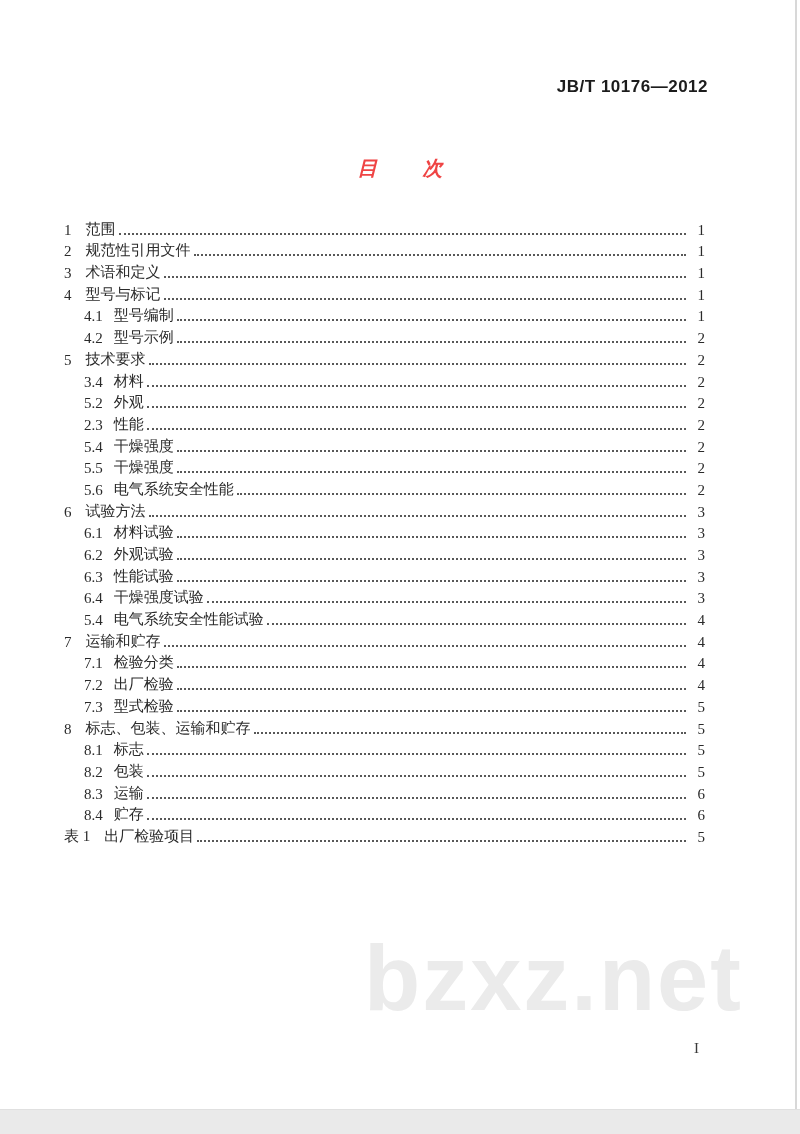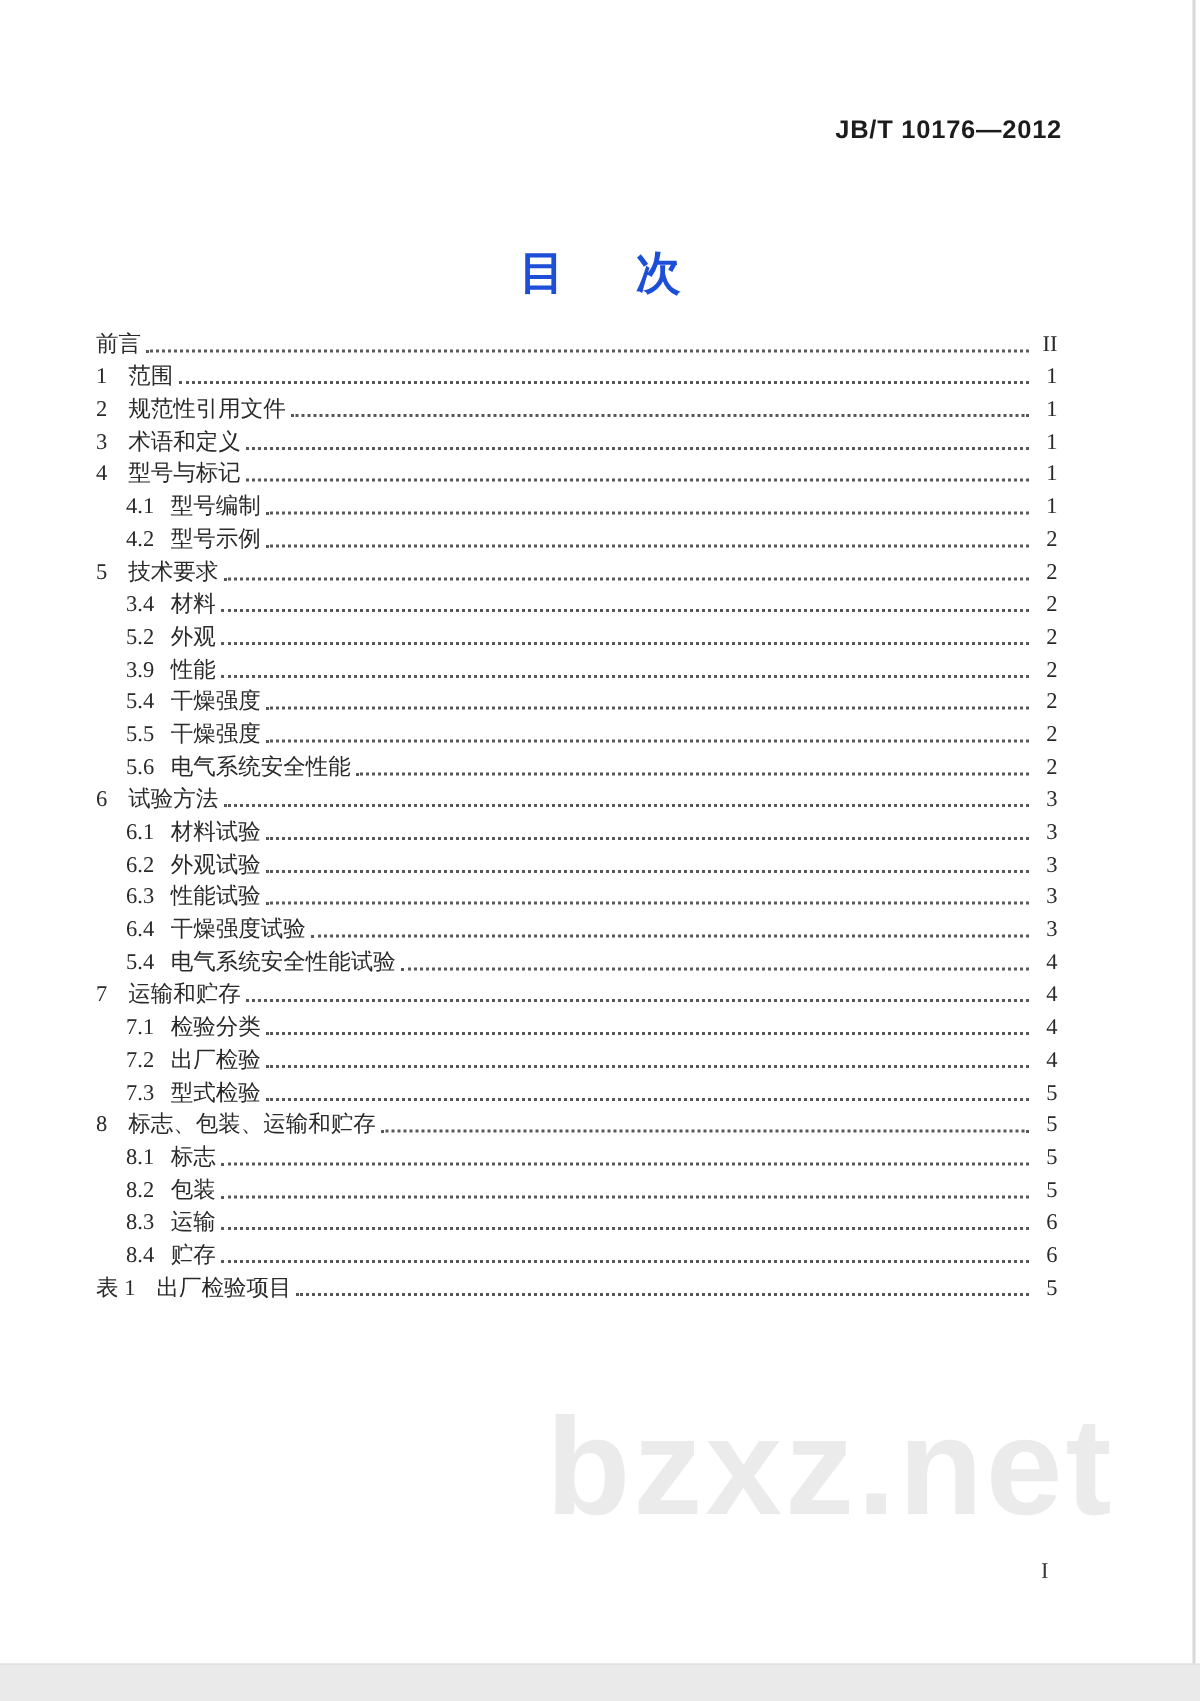--- a/index.html
+++ b/index.html
@@ -21,22 +21,23 @@
   .std-number {
     position:absolute; top:62px; right:92px;
     font-family:"Liberation Sans","DejaVu Sans",sans-serif;
     font-weight:bold; font-size:17px; letter-spacing:0.5px;
     color:#1c1c1c;
     margin-top:15px;
   }
   .doc-title {
     position:absolute; top:142px; left:0; width:100%;
     text-align:center;
-    font-size:30px; font-weight:bold; color:#1d4ed8;
+    font-size:20px; font-weight:bold; color:#ef4444;
     word-spacing:40px;
+    font-style:italic;
   }
   .toc {
     position:absolute; top:217px; left:0; right:95px;
   }
   .toc-row {
     display:flex; align-items:flex-end;
     height:21.7px;
     font-size:15px; color:#2a2a2a;
     white-space:nowrap;
   }
@@ -68,26 +69,20 @@
 </style>
 </head>
 <body>
 
 <div class="std-number">JB/T 10176—2012</div>
 
 <h1 class="doc-title">目 次</h1>
 
 <div class="toc">
     <div class="toc-row level-0">
-
-    <span class="toc-label">前言</span>
-    <span class="toc-dots"></span>
-    <span class="toc-page">II</span>
-  </div>
-    <div class="toc-row level-0">
     <span class="toc-num">1</span>
     <span class="toc-label">范围</span>
     <span class="toc-dots"></span>
     <span class="toc-page">1</span>
   </div>
     <div class="toc-row level-0">
     <span class="toc-num">2</span>
     <span class="toc-label">规范性引用文件</span>
     <span class="toc-dots"></span>
     <span class="toc-page">1</span>
@@ -128,21 +123,21 @@
     <span class="toc-dots"></span>
     <span class="toc-page">2</span>
   </div>
     <div class="toc-row level-1">
     <span class="toc-num">5.2</span>
     <span class="toc-label">外观</span>
     <span class="toc-dots"></span>
     <span class="toc-page">2</span>
   </div>
     <div class="toc-row level-1">
-    <span class="toc-num">3.9</span>
+    <span class="toc-num">2.3</span>
     <span class="toc-label">性能</span>
     <span class="toc-dots"></span>
     <span class="toc-page">2</span>
   </div>
     <div class="toc-row level-1">
     <span class="toc-num">5.4</span>
     <span class="toc-label">干燥强度</span>
     <span class="toc-dots"></span>
     <span class="toc-page">2</span>
   </div>

